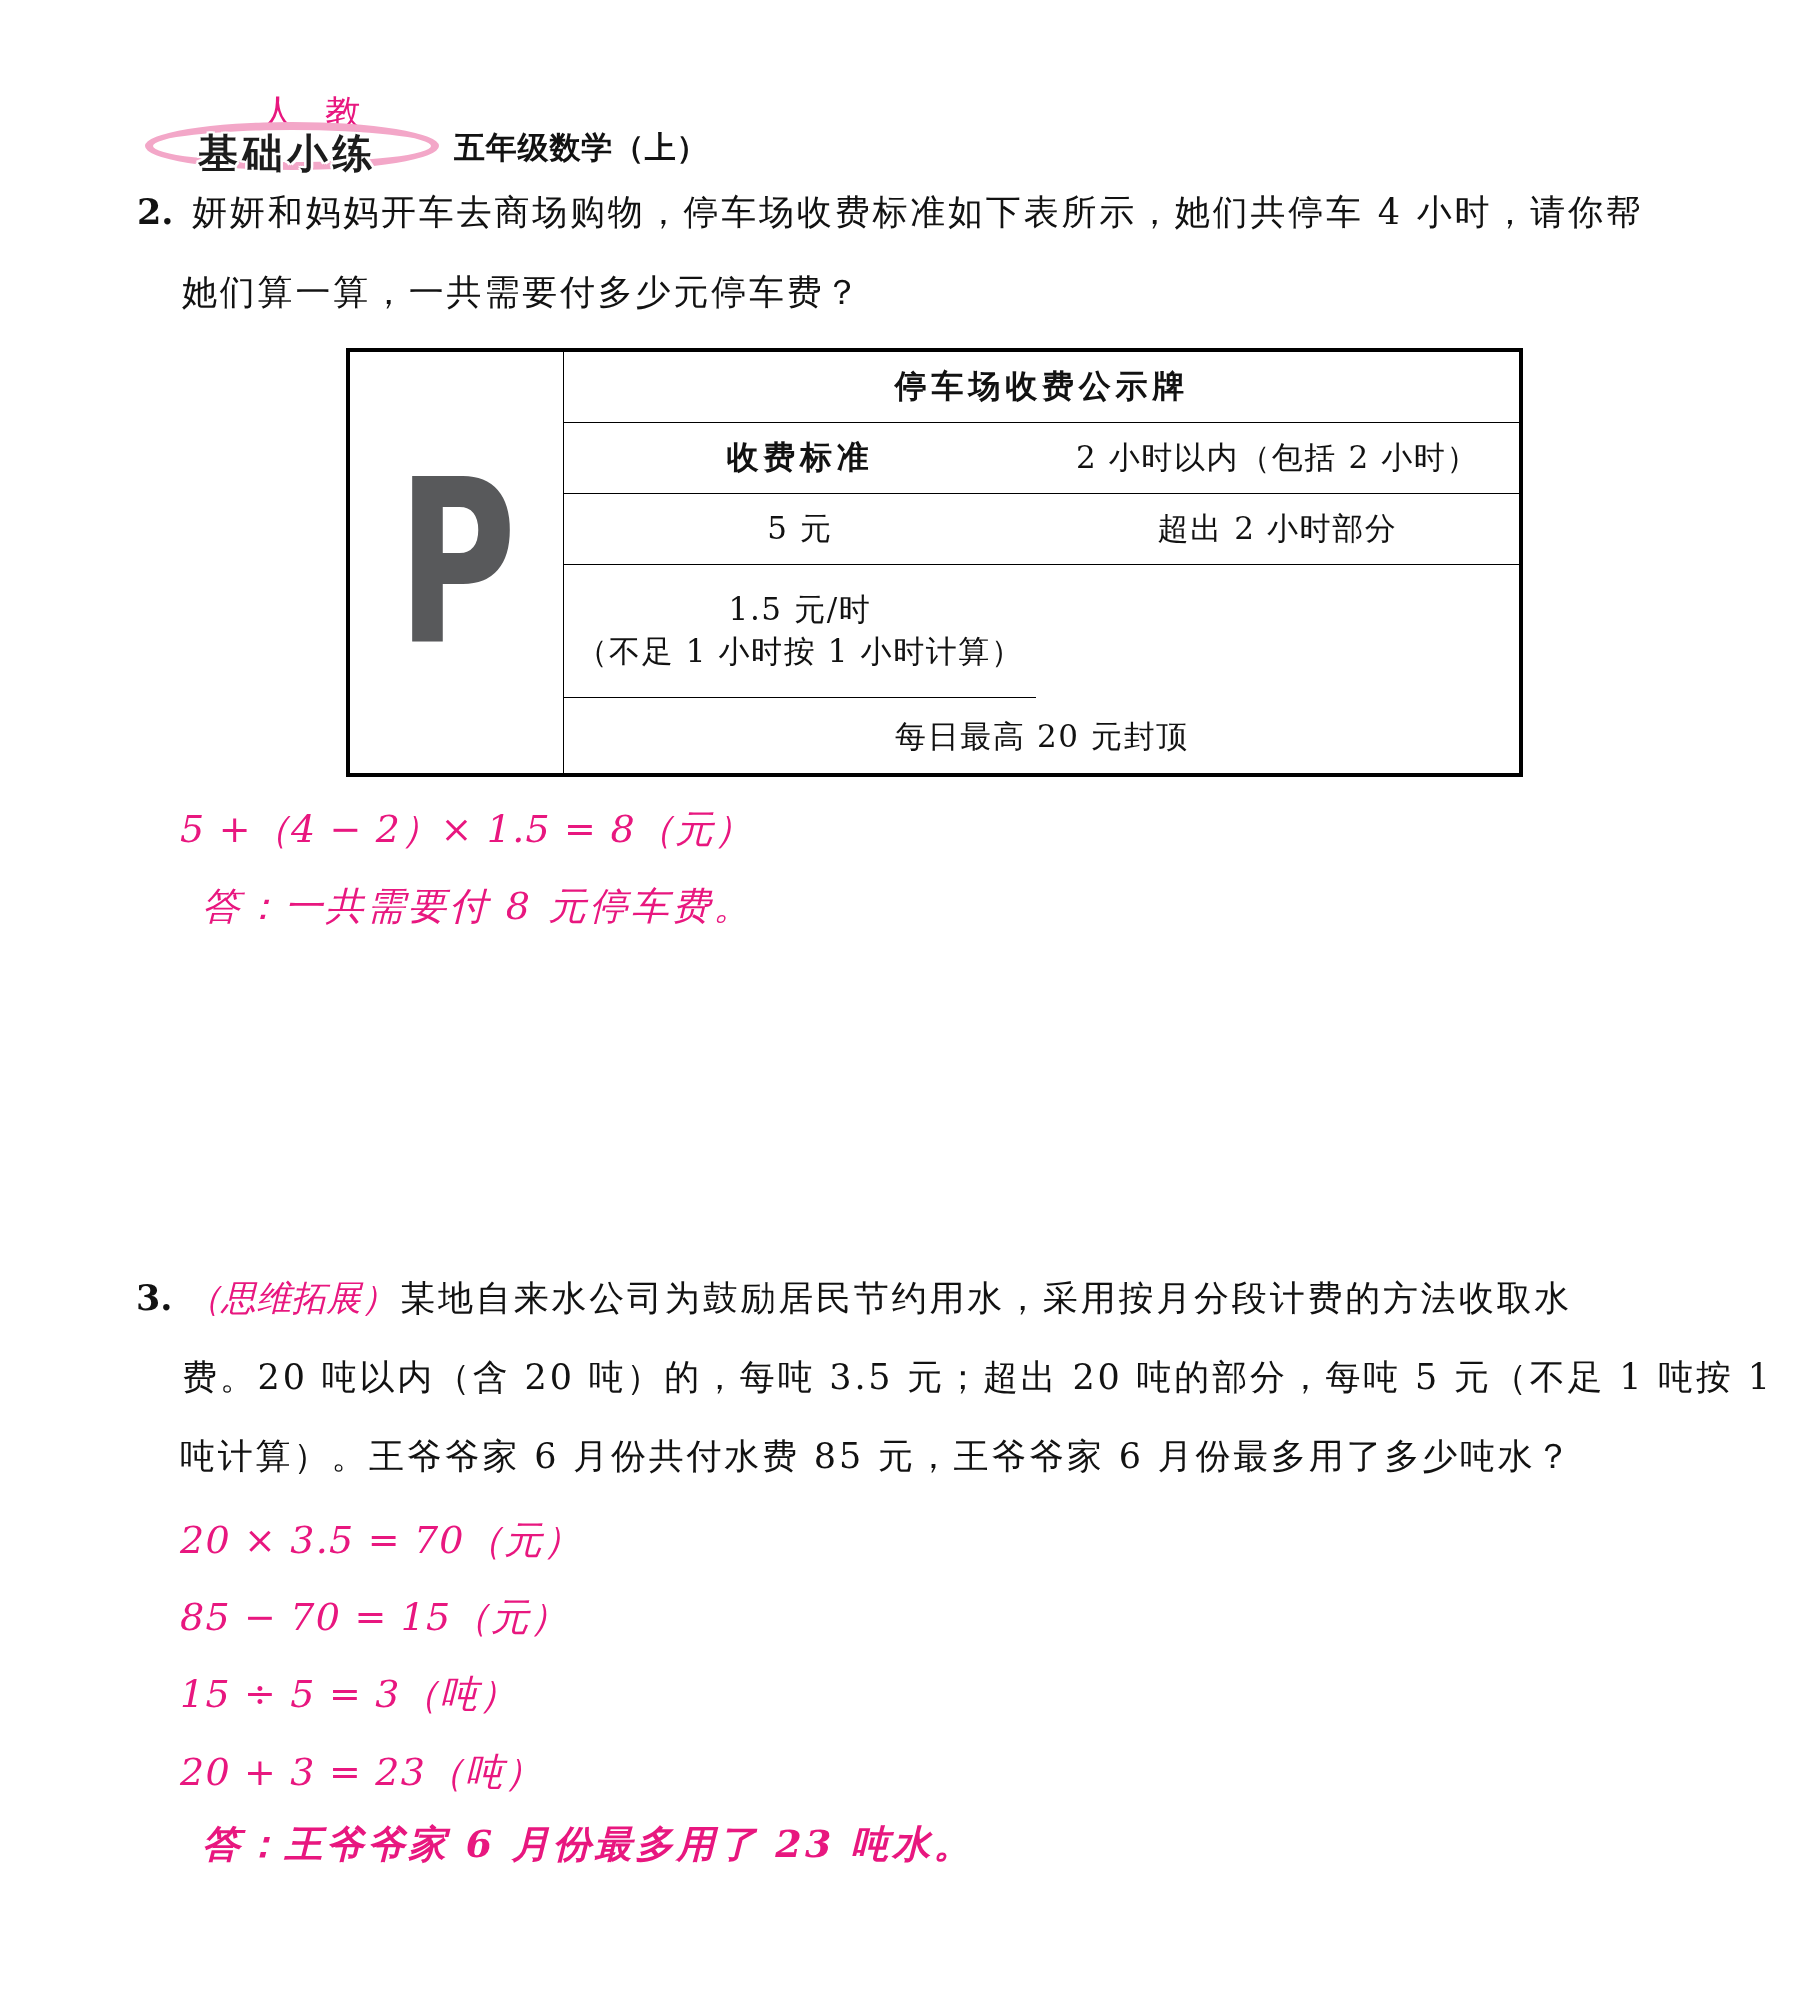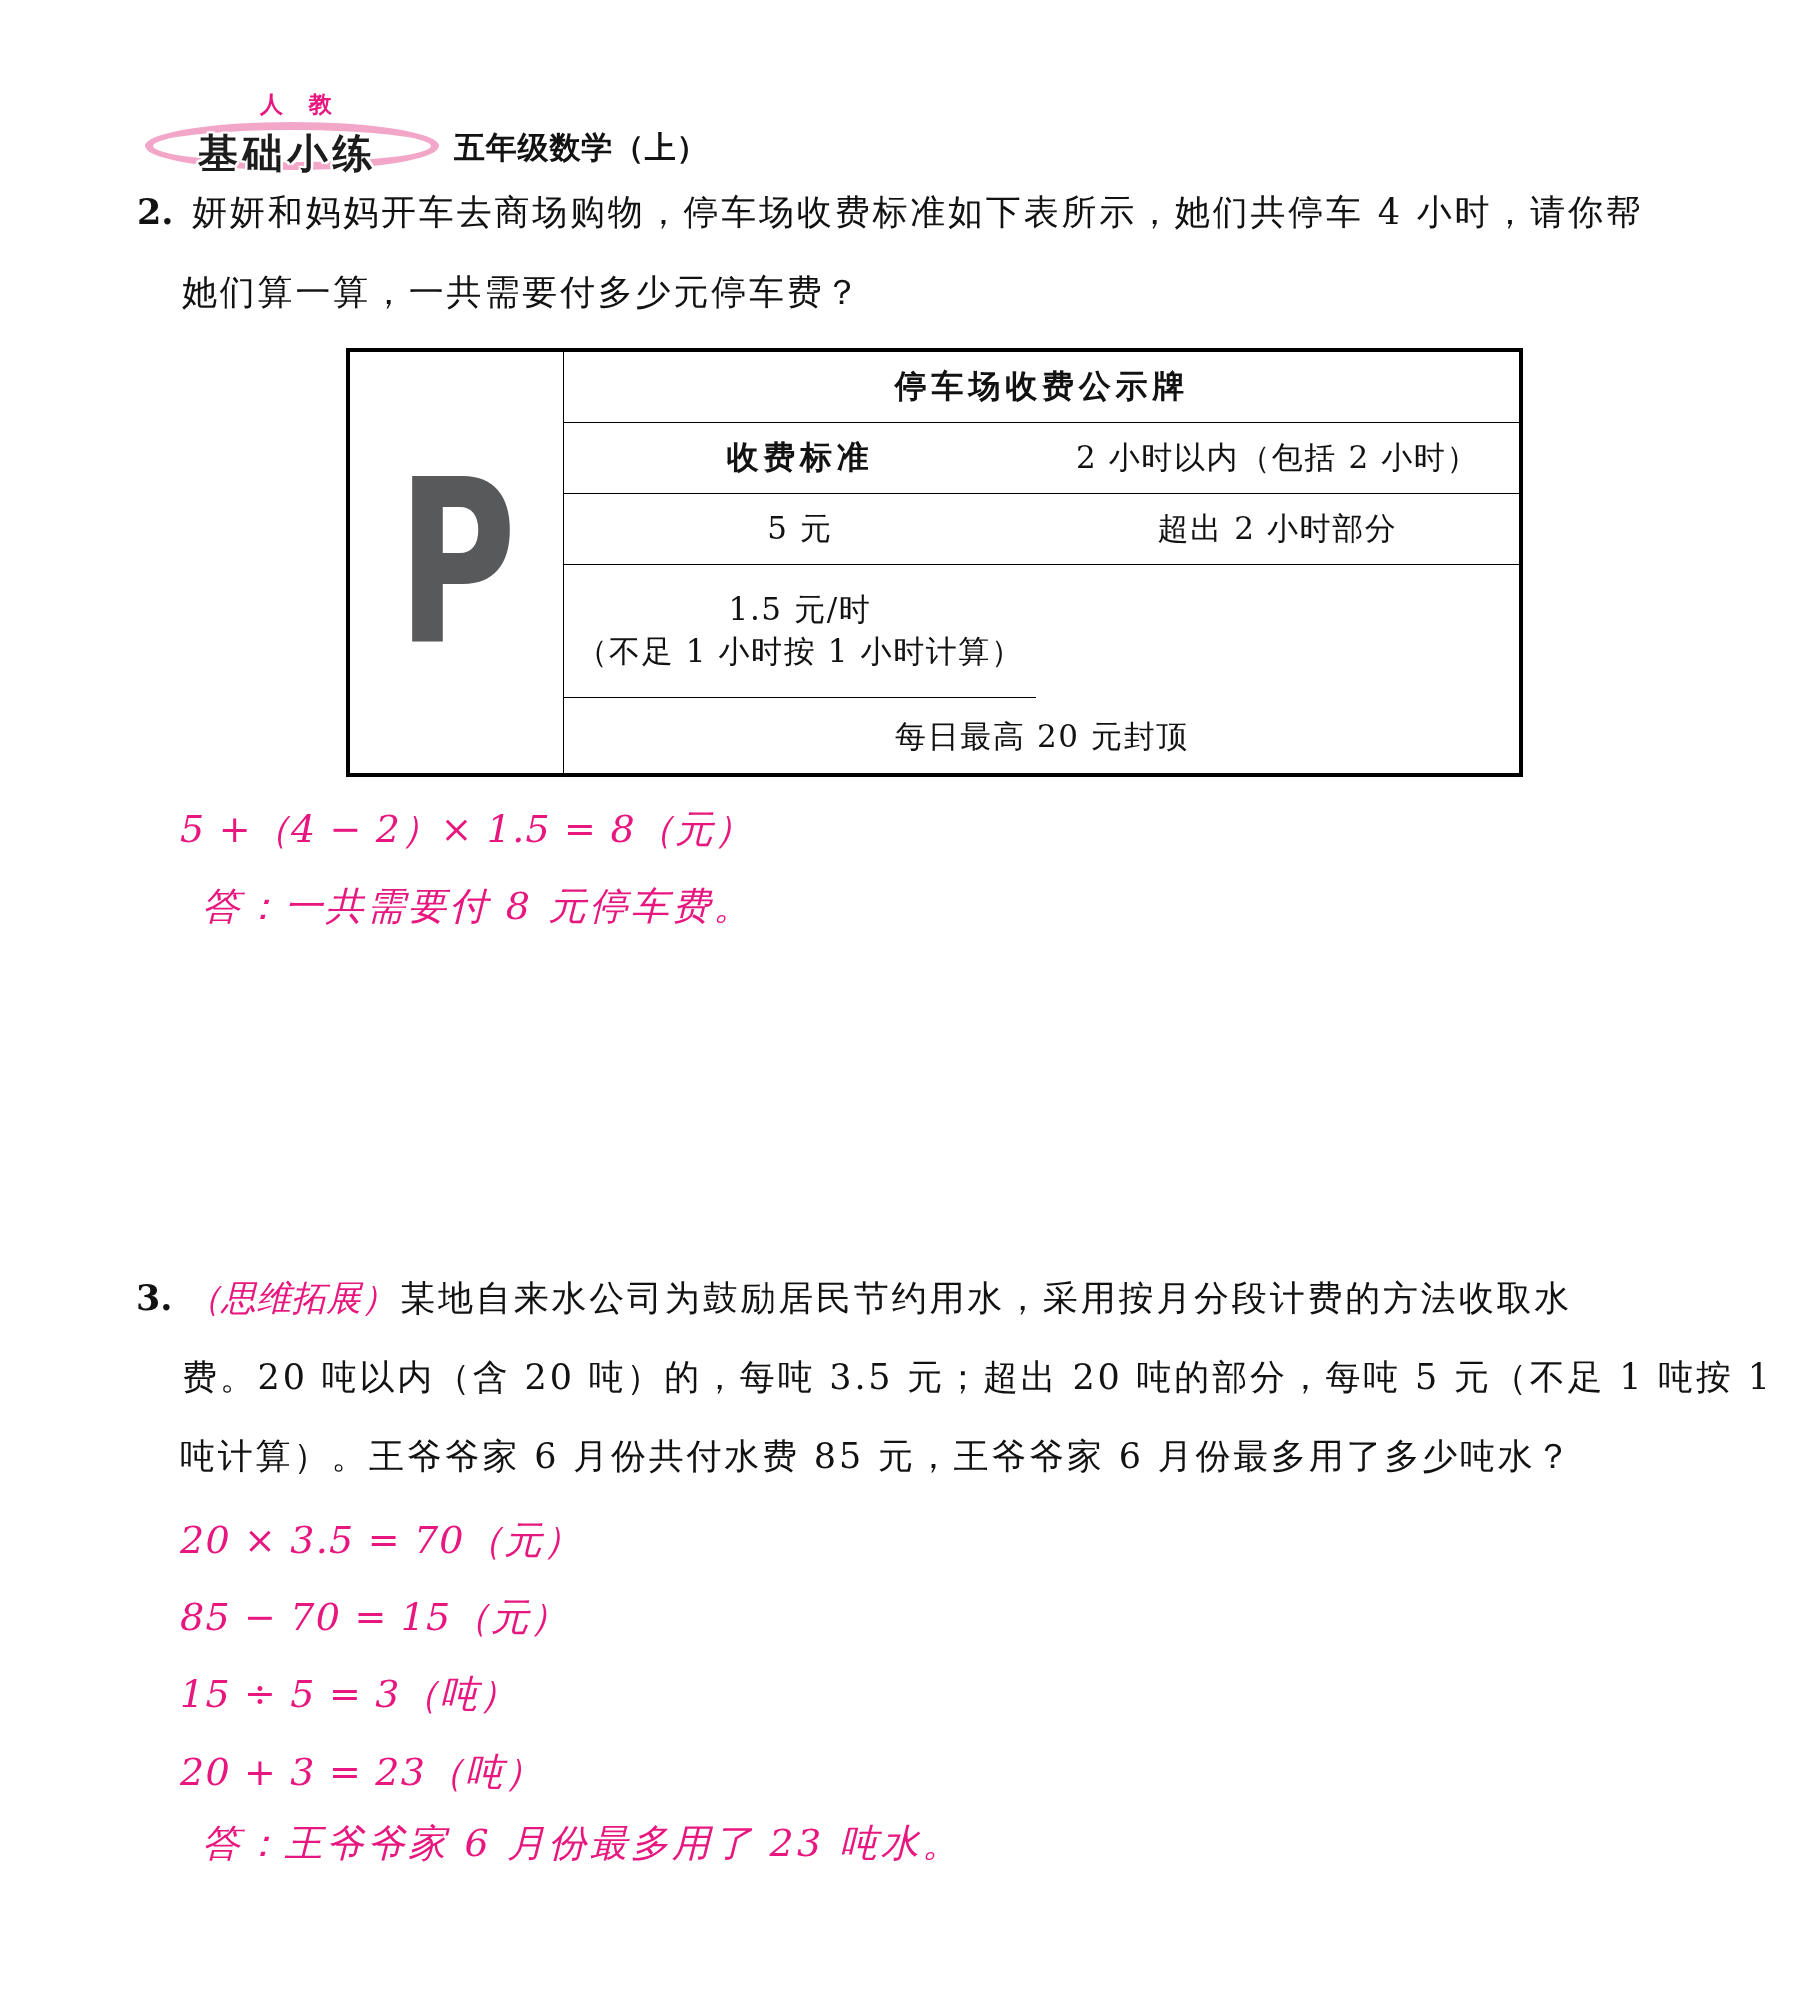--- a/index.html
+++ b/index.html
@@ -9,21 +9,21 @@
     position: relative;
     font-family: "DejaVu Serif", serif;
     color: #121212;
     overflow: hidden;
   }
   .abs { position: absolute; white-space: nowrap; }
 
   
   .brand-top {
     left: 260px; top: 89px;
-    font-size: 23px; font-weight: bold;
+    font-size: 36px; font-weight: normal;
     letter-spacing: 8.9px;
     color: #E8177F;
     font-family: "DejaVu Serif", serif;
   }
   .brand-ellipse {
     left: 145px; top: 122px;
     width: 294px; height: 48px;
     border: 8px solid #F3A7C8;
     border-radius: 50%;
     background: #ffffff;
@@ -94,21 +94,21 @@
     letter-spacing: 1.2px;
     line-height: 1.15;
   }
   .ans.cjk { letter-spacing: 3.2px; margin-left: 20px; }
   .q2eq { left: 180px; top: 808px; }
   .q2st { left: 182px; top: 885px; }
   .q3e1 { left: 180px; top: 1519px; }
   .q3e2 { left: 180px; top: 1596px; }
   .q3e3 { left: 180px; top: 1673px; }
   .q3e4 { left: 180px; top: 1751px; }
-  .q3st { left: 182px; top: 1822px; }
+  .q3st { left: 182px; top: 1822px; font-weight: bold; }
 </style>
 </head>
 <body>
 
 <header>
   <div class="abs brand-top">人 教</div>
   <div class="abs brand-ellipse"></div>
   <div class="abs brand-main">基础小练</div>
   <div class="abs subject">五年级数学（上）</div>
 </header>

